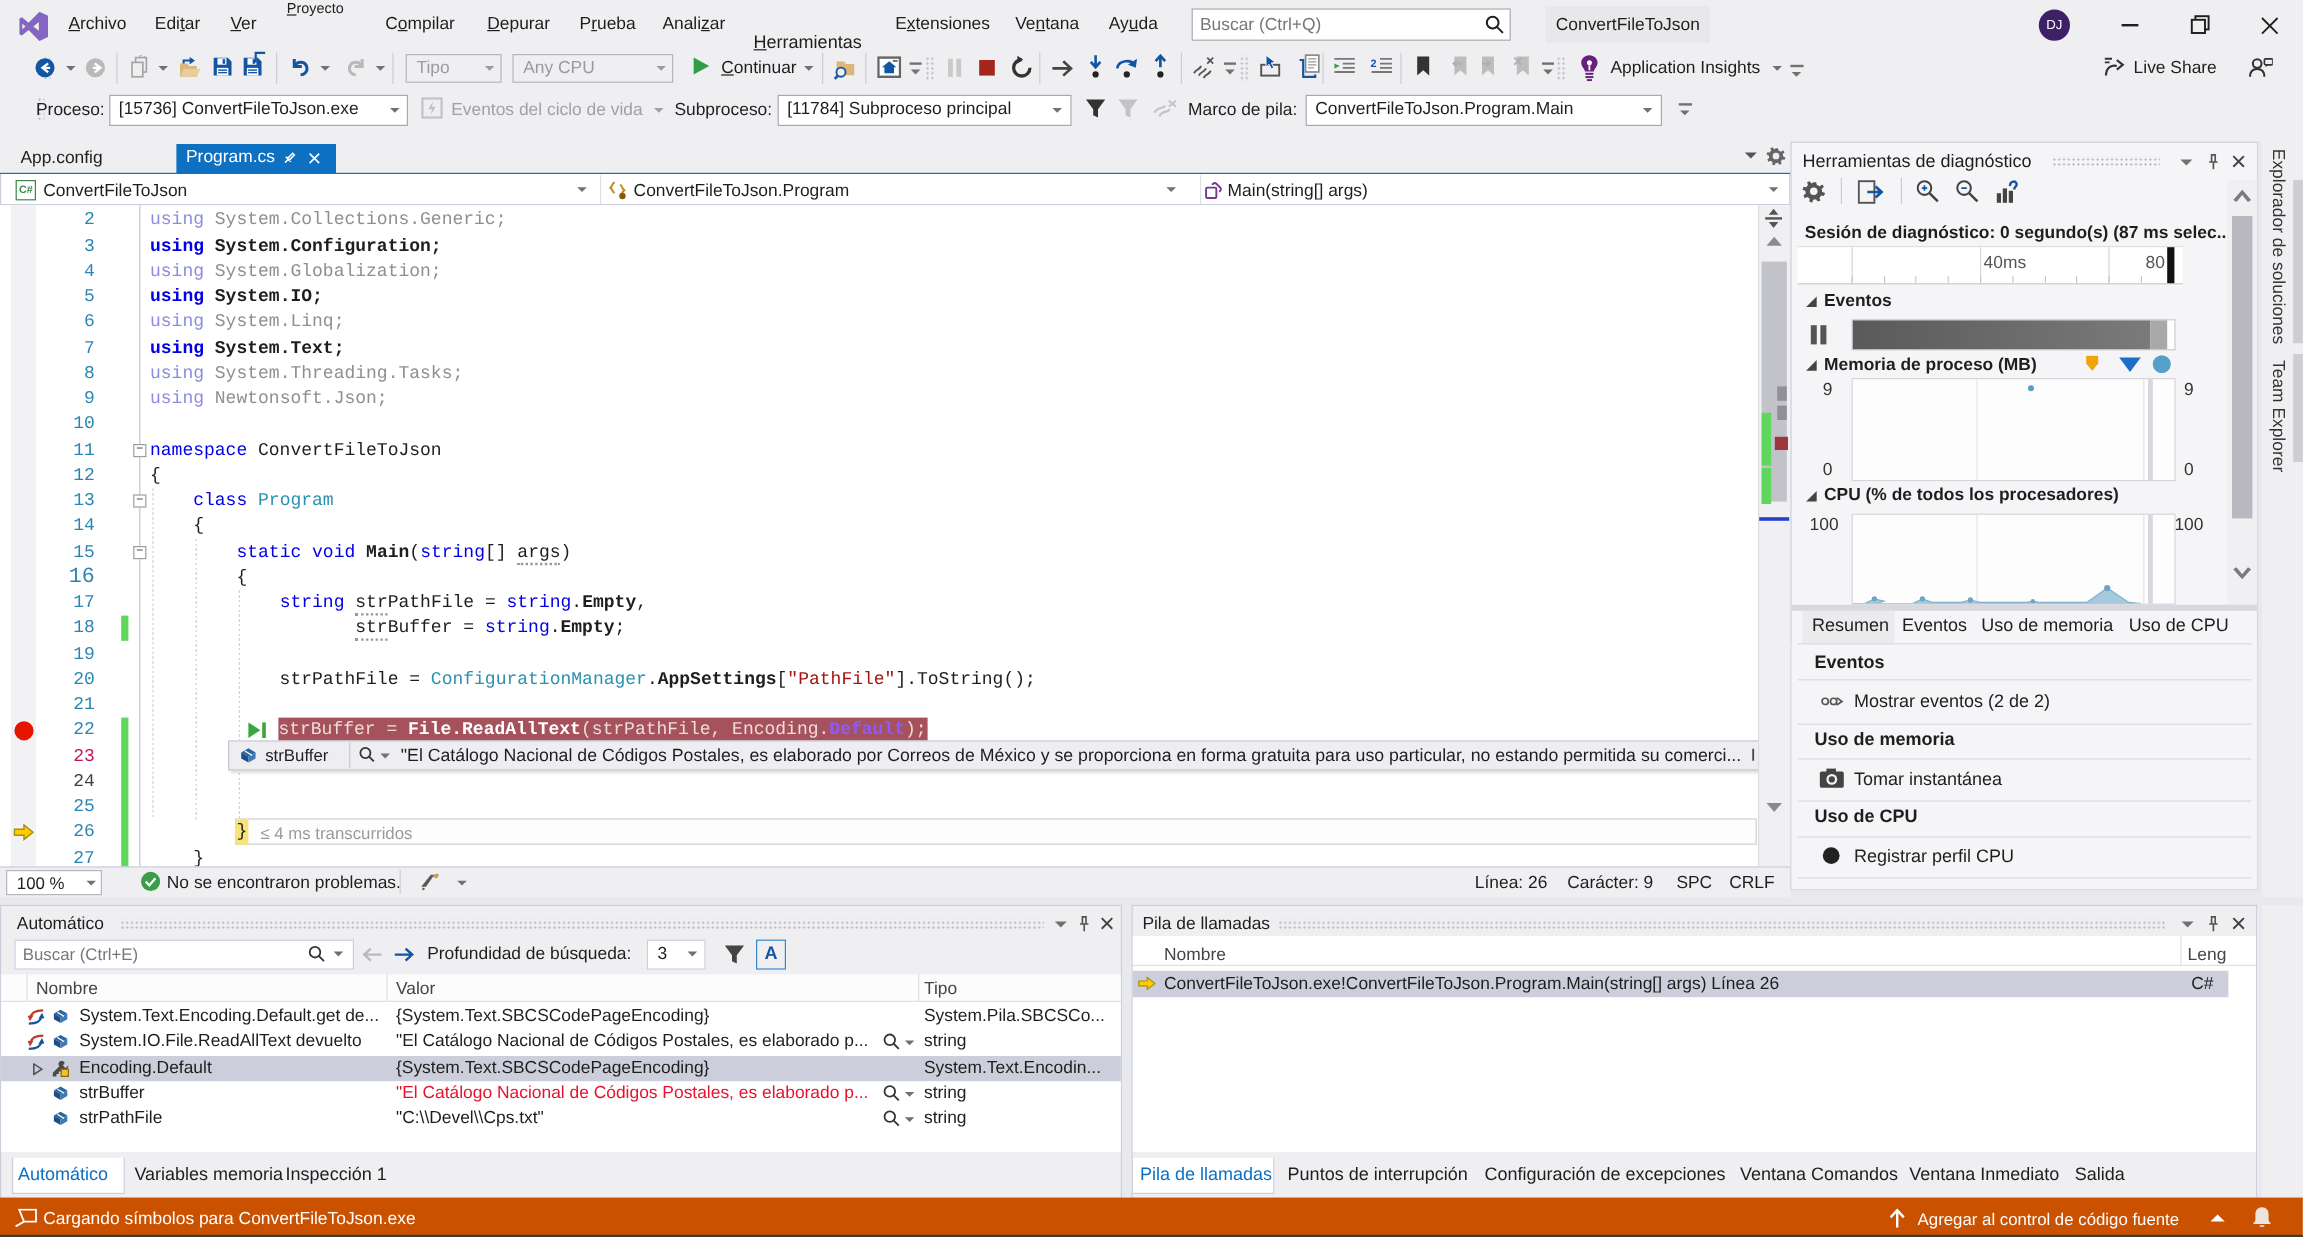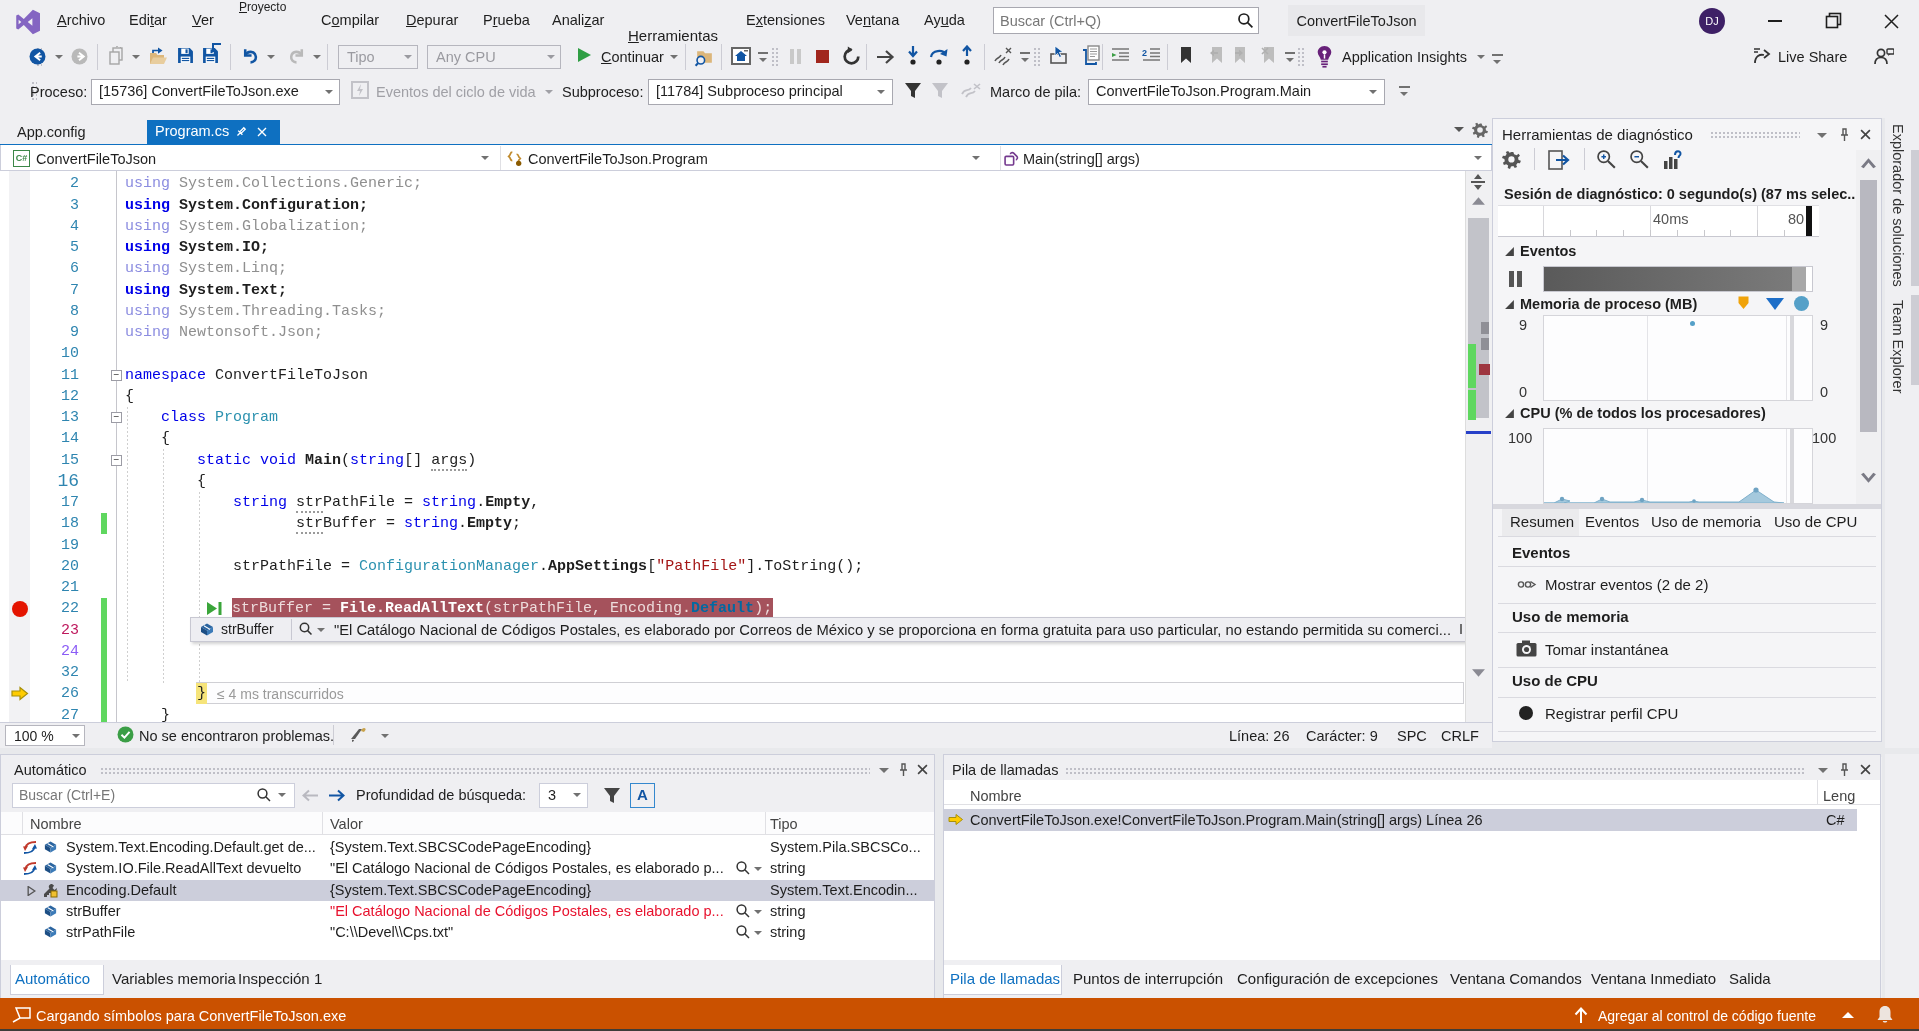--- a/index.html
+++ b/index.html
@@ -295,22 +295,22 @@
 <div class="a mono" style="left:30px;top:428.4px;width:49px;text-align:right;font-size:15px;line-height:21px;color:#2E85B0">14</div>
 <div class="a mono" style="left:30px;top:449.6px;width:49px;text-align:right;font-size:15px;line-height:21px;color:#2E85B0">15</div>
 <div class="a mono" style="left:30px;top:470.9px;width:49px;text-align:right;font-size:18px;line-height:21px;color:#2E85B0">16</div>
 <div class="a mono" style="left:30px;top:492.1px;width:49px;text-align:right;font-size:15px;line-height:21px;color:#2E85B0">17</div>
 <div class="a mono" style="left:30px;top:513.4px;width:49px;text-align:right;font-size:15px;line-height:21px;color:#2E85B0">18</div>
 <div class="a mono" style="left:30px;top:534.6px;width:49px;text-align:right;font-size:15px;line-height:21px;color:#2E85B0">19</div>
 <div class="a mono" style="left:30px;top:555.9px;width:49px;text-align:right;font-size:15px;line-height:21px;color:#2E85B0">20</div>
 <div class="a mono" style="left:30px;top:577.1px;width:49px;text-align:right;font-size:15px;line-height:21px;color:#2E85B0">21</div>
 <div class="a mono" style="left:30px;top:598.4px;width:49px;text-align:right;font-size:15px;line-height:21px;color:#2E85B0">22</div>
 <div class="a mono" style="left:30px;top:619.6px;width:49px;text-align:right;font-size:15px;line-height:21px;color:#be185d">23</div>
-<div class="a mono" style="left:30px;top:640.9px;width:49px;text-align:right;font-size:15px;line-height:21px;color:#8b5cf6">24</div>
-<div class="a mono" style="left:30px;top:662.1px;width:49px;text-align:right;font-size:15px;line-height:21px;color:#2E85B0">32</div>
+<div class="a mono" style="left:30px;top:640.9px;width:49px;text-align:right;font-size:15px;line-height:21px;color:#404040">24</div>
+<div class="a mono" style="left:30px;top:662.1px;width:49px;text-align:right;font-size:15px;line-height:21px;color:#2E85B0">25</div>
 <div class="a mono" style="left:30px;top:683.4px;width:49px;text-align:right;font-size:15px;line-height:21px;color:#2E85B0">26</div>
 <div class="a mono" style="left:30px;top:704.6px;width:49px;text-align:right;font-size:15px;line-height:21px;color:#2E85B0">27</div>
 <div class="a" style="left:12px;top:600.9px;width:16px;height:16px;border-radius:50%;background:#E41400"></div>
 <svg class="a" style="left:11px;top:686.4px" width="18" height="15" viewBox="0 0 18 15">
     <path d="M1 5 H9 V1.5 L16.5 7.5 L9 13.5 V10 H1 Z" fill="#FFCC00" stroke="#A8900A" stroke-width="1.2"></path>
   </svg>
 <div class="a" style="left:111px;top:369.6px;width:11px;height:11px;background:#FFF;border:1px solid #9C9CA5;font-size:10px;line-height:8px;text-align:center;color:#333">−</div>
 <div class="a" style="left:111px;top:412.1px;width:11px;height:11px;background:#FFF;border:1px solid #9C9CA5;font-size:10px;line-height:8px;text-align:center;color:#333">−</div>
 <div class="a" style="left:111px;top:454.6px;width:11px;height:11px;background:#FFF;border:1px solid #9C9CA5;font-size:10px;line-height:8px;text-align:center;color:#333">−</div>
 <div class="a" style="left:127px;top:406.9px;width:1px;height:276.5px;background:repeating-linear-gradient(to bottom,#CFCFCF 0 2px,transparent 2px 4px)"></div>
@@ -332,21 +332,21 @@
 <div class="a mono" style="left:125px;top:470.9px;font-size:15px;line-height:21px;white-space:pre">&nbsp;&nbsp;&nbsp;&nbsp;&nbsp;&nbsp;&nbsp;&nbsp;{</div>
 <div class="a mono" style="left:125px;top:492.1px;font-size:15px;line-height:21px;white-space:pre">&nbsp;&nbsp;&nbsp;&nbsp;&nbsp;&nbsp;&nbsp;&nbsp;&nbsp;&nbsp;&nbsp;&nbsp;<span class="k">string</span> <span style="border-bottom:2px dotted #9A9A9A">str</span>PathFile = <span class="k">string</span>.<span class="b">Empty</span>,</div>
 <div class="a mono" style="left:125px;top:513.4px;font-size:15px;line-height:21px;white-space:pre">&nbsp;&nbsp;&nbsp;&nbsp;&nbsp;&nbsp;&nbsp;&nbsp;&nbsp;&nbsp;&nbsp;&nbsp;&nbsp;&nbsp;&nbsp;&nbsp;&nbsp;&nbsp;&nbsp;<span style="border-bottom:2px dotted #9A9A9A">str</span>Buffer = <span class="k">string</span>.<span class="b">Empty</span>;</div>
 <div class="a mono" style="left:125px;top:555.9px;font-size:15px;line-height:21px;white-space:pre">&nbsp;&nbsp;&nbsp;&nbsp;&nbsp;&nbsp;&nbsp;&nbsp;&nbsp;&nbsp;&nbsp;&nbsp;strPathFile = <span class="t">ConfigurationManager</span>.<span class="b">AppSettings</span>[<span class="s">"PathFile"</span>].ToString();</div>
 <div class="a mono" style="left:125px;top:704.6px;font-size:15px;line-height:21px;white-space:pre">&nbsp;&nbsp;&nbsp;&nbsp;}</div>
 <div class="a" style="left:232px;top:597.9px;width:541px;height:21.5px;background:#A5525C"></div>
 <svg class="a" style="left:206px;top:601.4px" width="17" height="15" viewBox="0 0 17 15">
     <path d="M1 1 L11 7.5 L1 14 Z" fill="#3AA53A"></path>
     <rect x="12.5" y="1" width="3" height="13" fill="#3AA53A"></rect>
   </svg>
-<div class="a mono" style="left:232px;top:598.4px;font-size:15px;line-height:21px;white-space:pre;color:#EDDCDC">strBuffer = <span class="b" style="color:#FFF">File.ReadAllText</span>(strPathFile, Encoding.<span class="b" style="color:#0369a1">Default</span>);</div>
+<div class="a mono" style="left:232px;top:598.4px;font-size:15px;line-height:21px;white-space:pre;color:#EDDCDC">strBuffer = <span class="b" style="color:#FFF">File.ReadAllText</span>(strPathFile, Encoding.<span class="b" style="color:#8b5cf6">Default</span>);</div>
 <div class="a" style="left:196px;top:682.4px;width:1268px;height:22px;border:1px solid #CFCFD4;background:#FDFDFE"></div>
 <div class="a" style="left:196px;top:682.9px;width:11px;height:21px;background:#F6E47A"></div>
 <div class="a mono" style="left:125px;top:683.4px;font-size:15px;line-height:21px;white-space:pre">&nbsp;&nbsp;&nbsp;&nbsp;&nbsp;&nbsp;&nbsp;&nbsp;}</div>
 <div class="a" style="left:217px;top:685.9px;font-size:14px;color:#9A9A9A">≤&nbsp;4 ms transcurridos</div>
 <div class="a" style="left:190px;top:617px;width:1294px;height:25px;background:#EEEEF2;border:1px solid #C8C8D2;box-shadow:2px 2px 3px rgba(0,0,0,0.18)"></div>
 <svg class="a" style="left:199px;top:622px" width="16" height="15" viewBox="0 0 16 15">
     <path d="M2 5 L8 1.5 L14 5 L8 8.5 Z" fill="#2B65A0"></path>
     <path d="M2 5 V10 L8 13.5 V8.5 Z" fill="#1D4F85"></path>
     <path d="M14 5 V10 L8 13.5 V8.5 Z" fill="#3C7BB8"></path>
     <path d="M5 3.2 L11 6.7 L11 8 L5 4.5 Z" fill="#FFF"></path>

